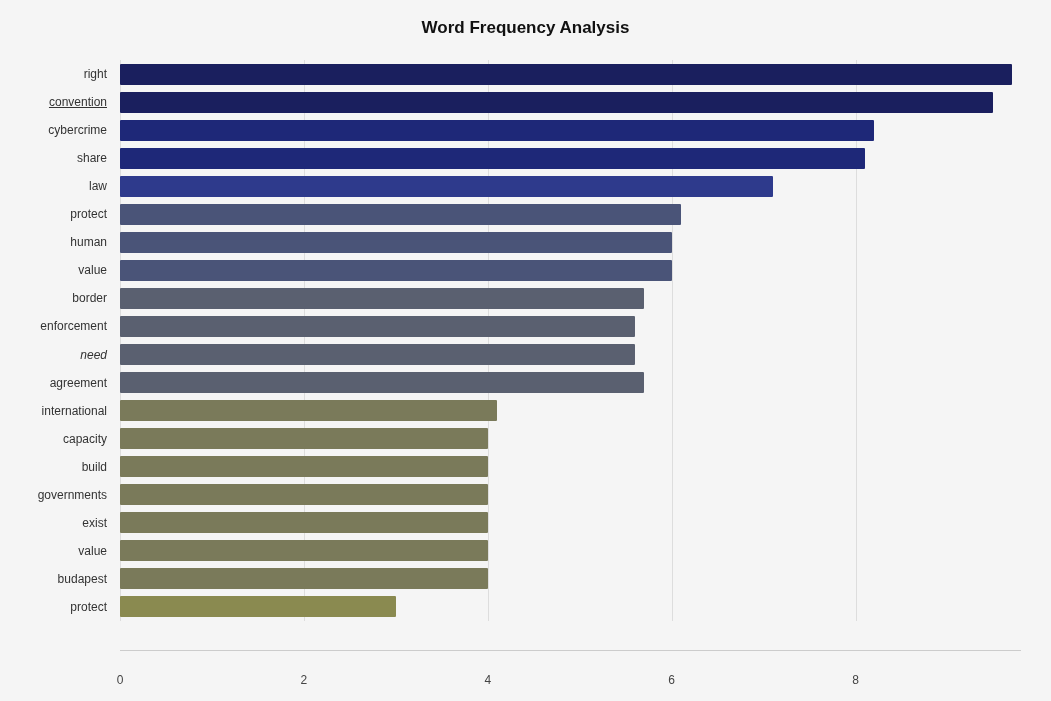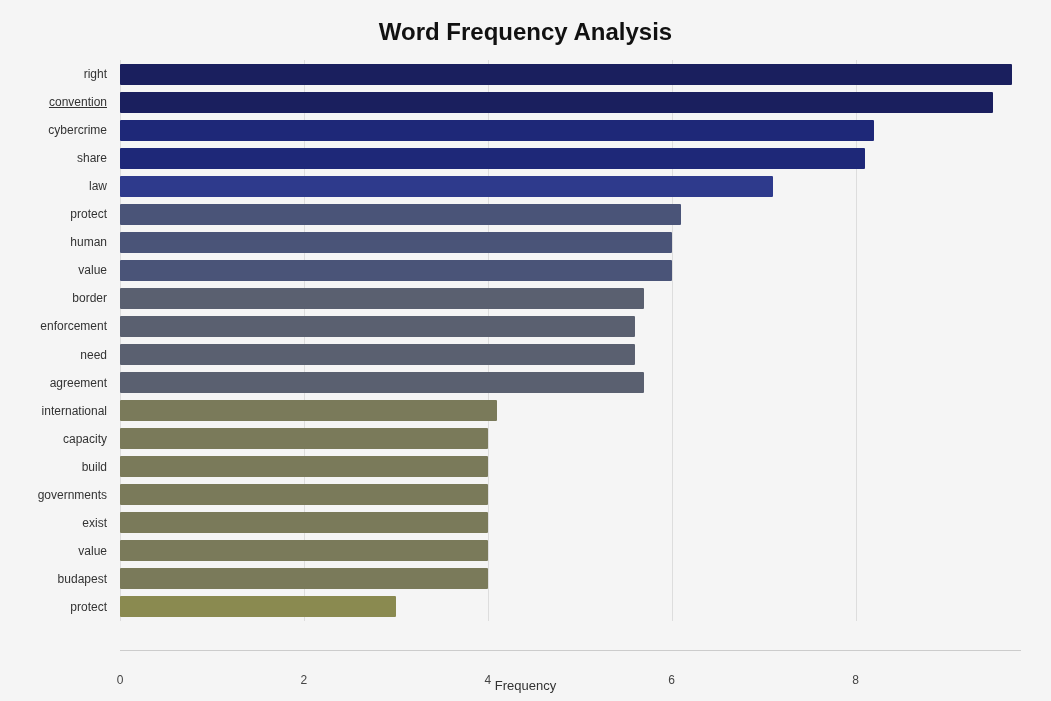--- a/index.html
+++ b/index.html
@@ -14,21 +14,21 @@
     }
     .chart-container {
       background: #f5f5f5;
       width: 1051px;
       height: 701px;
       position: relative;
       padding: 20px 60px 80px 120px;
     }
     .chart-title {
       text-align: center;
-      font-size: 24px;
+      font-size: 17px;
       font-weight: bold;
       color: #111;
       margin-bottom: 18px;
       padding-left: 0;
       width: 100%;
       position: absolute;
       top: 18px;
       left: 0;
     }
     .chart-area {
@@ -118,21 +118,21 @@
       <div class="y-label" style="top: 2.5%;">right</div>
       <div class="y-label" style="top: 7.5%; text-decoration: underline;">convention</div>
       <div class="y-label" style="top: 12.5%;">cybercrime</div>
       <div class="y-label" style="top: 17.5%;">share</div>
       <div class="y-label" style="top: 22.5%; padding-left: 48px;">law</div>
       <div class="y-label" style="top: 27.5%;">protect</div>
       <div class="y-label" style="top: 32.5%;">human</div>
       <div class="y-label" style="top: 37.5%;">value</div>
       <div class="y-label" style="top: 42.5%;">border</div>
       <div class="y-label" style="top: 47.5%;">enforcement</div>
-      <div class="y-label" style="top: 52.5%;">need</div>
+      <div class="y-label" style="top: 52.5%; font-style: italic;">need</div>
       <div class="y-label" style="top: 57.5%;">agreement</div>
       <div class="y-label" style="top: 62.5%;">international</div>
       <div class="y-label" style="top: 67.5%;">capacity</div>
       <div class="y-label" style="top: 72.5%;">build</div>
       <div class="y-label" style="top: 77.5%;">governments</div>
       <div class="y-label" style="top: 82.5%;">exist</div>
       <div class="y-label" style="top: 87.5%;">value</div>
       <div class="y-label" style="top: 92.5%; margin-left: 20px;">budapest</div>
       <div class="y-label" style="top: 97.5%;">protect</div>
     </div>
@@ -209,14 +209,13 @@
   <div class="x-axis"></div>
 
   <div class="x-ticks" id="x-ticks">
       <div class="x-tick" style="left: 0%;">0</div>
       <div class="x-tick" style="left: 20.4082%;">2</div>
       <div class="x-tick" style="left: 40.8163%;">4</div>
       <div class="x-tick" style="left: 61.2245%;">6</div>
       <div class="x-tick" style="left: 81.6327%;">8</div>
     </div>
 
-  <div class="x-label">Frequency</div>
 </div>
 
 </body></html>

